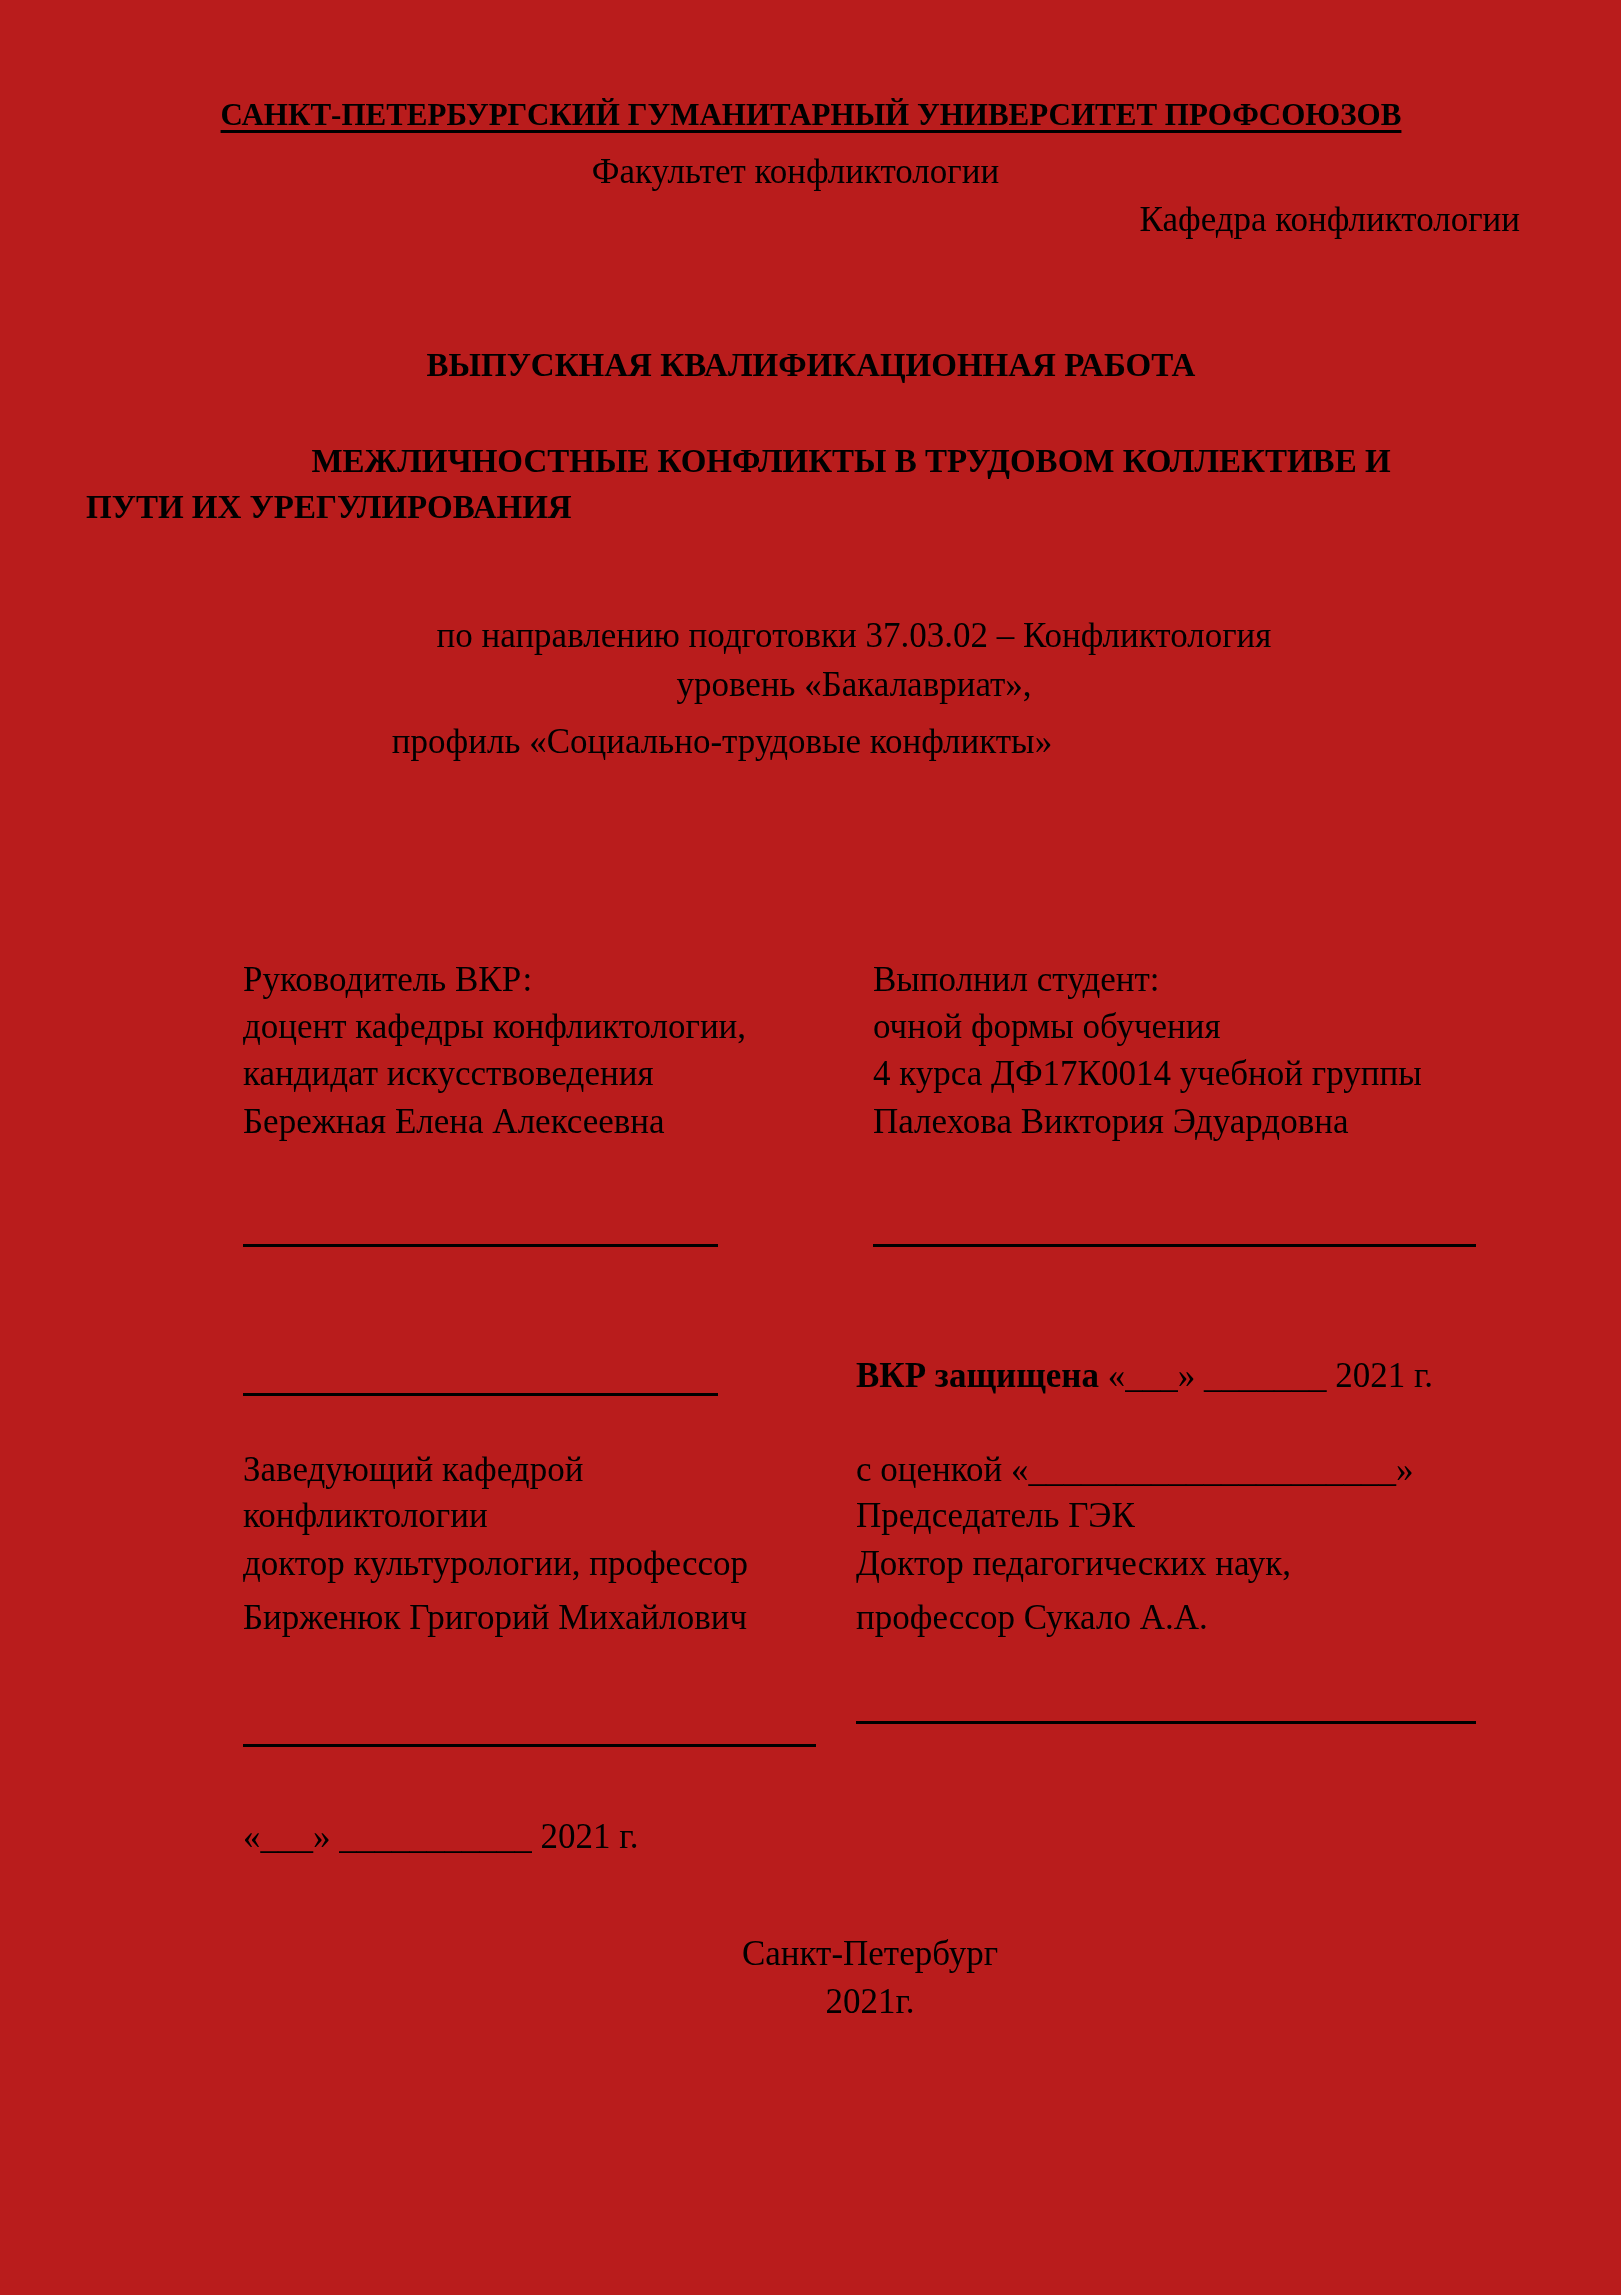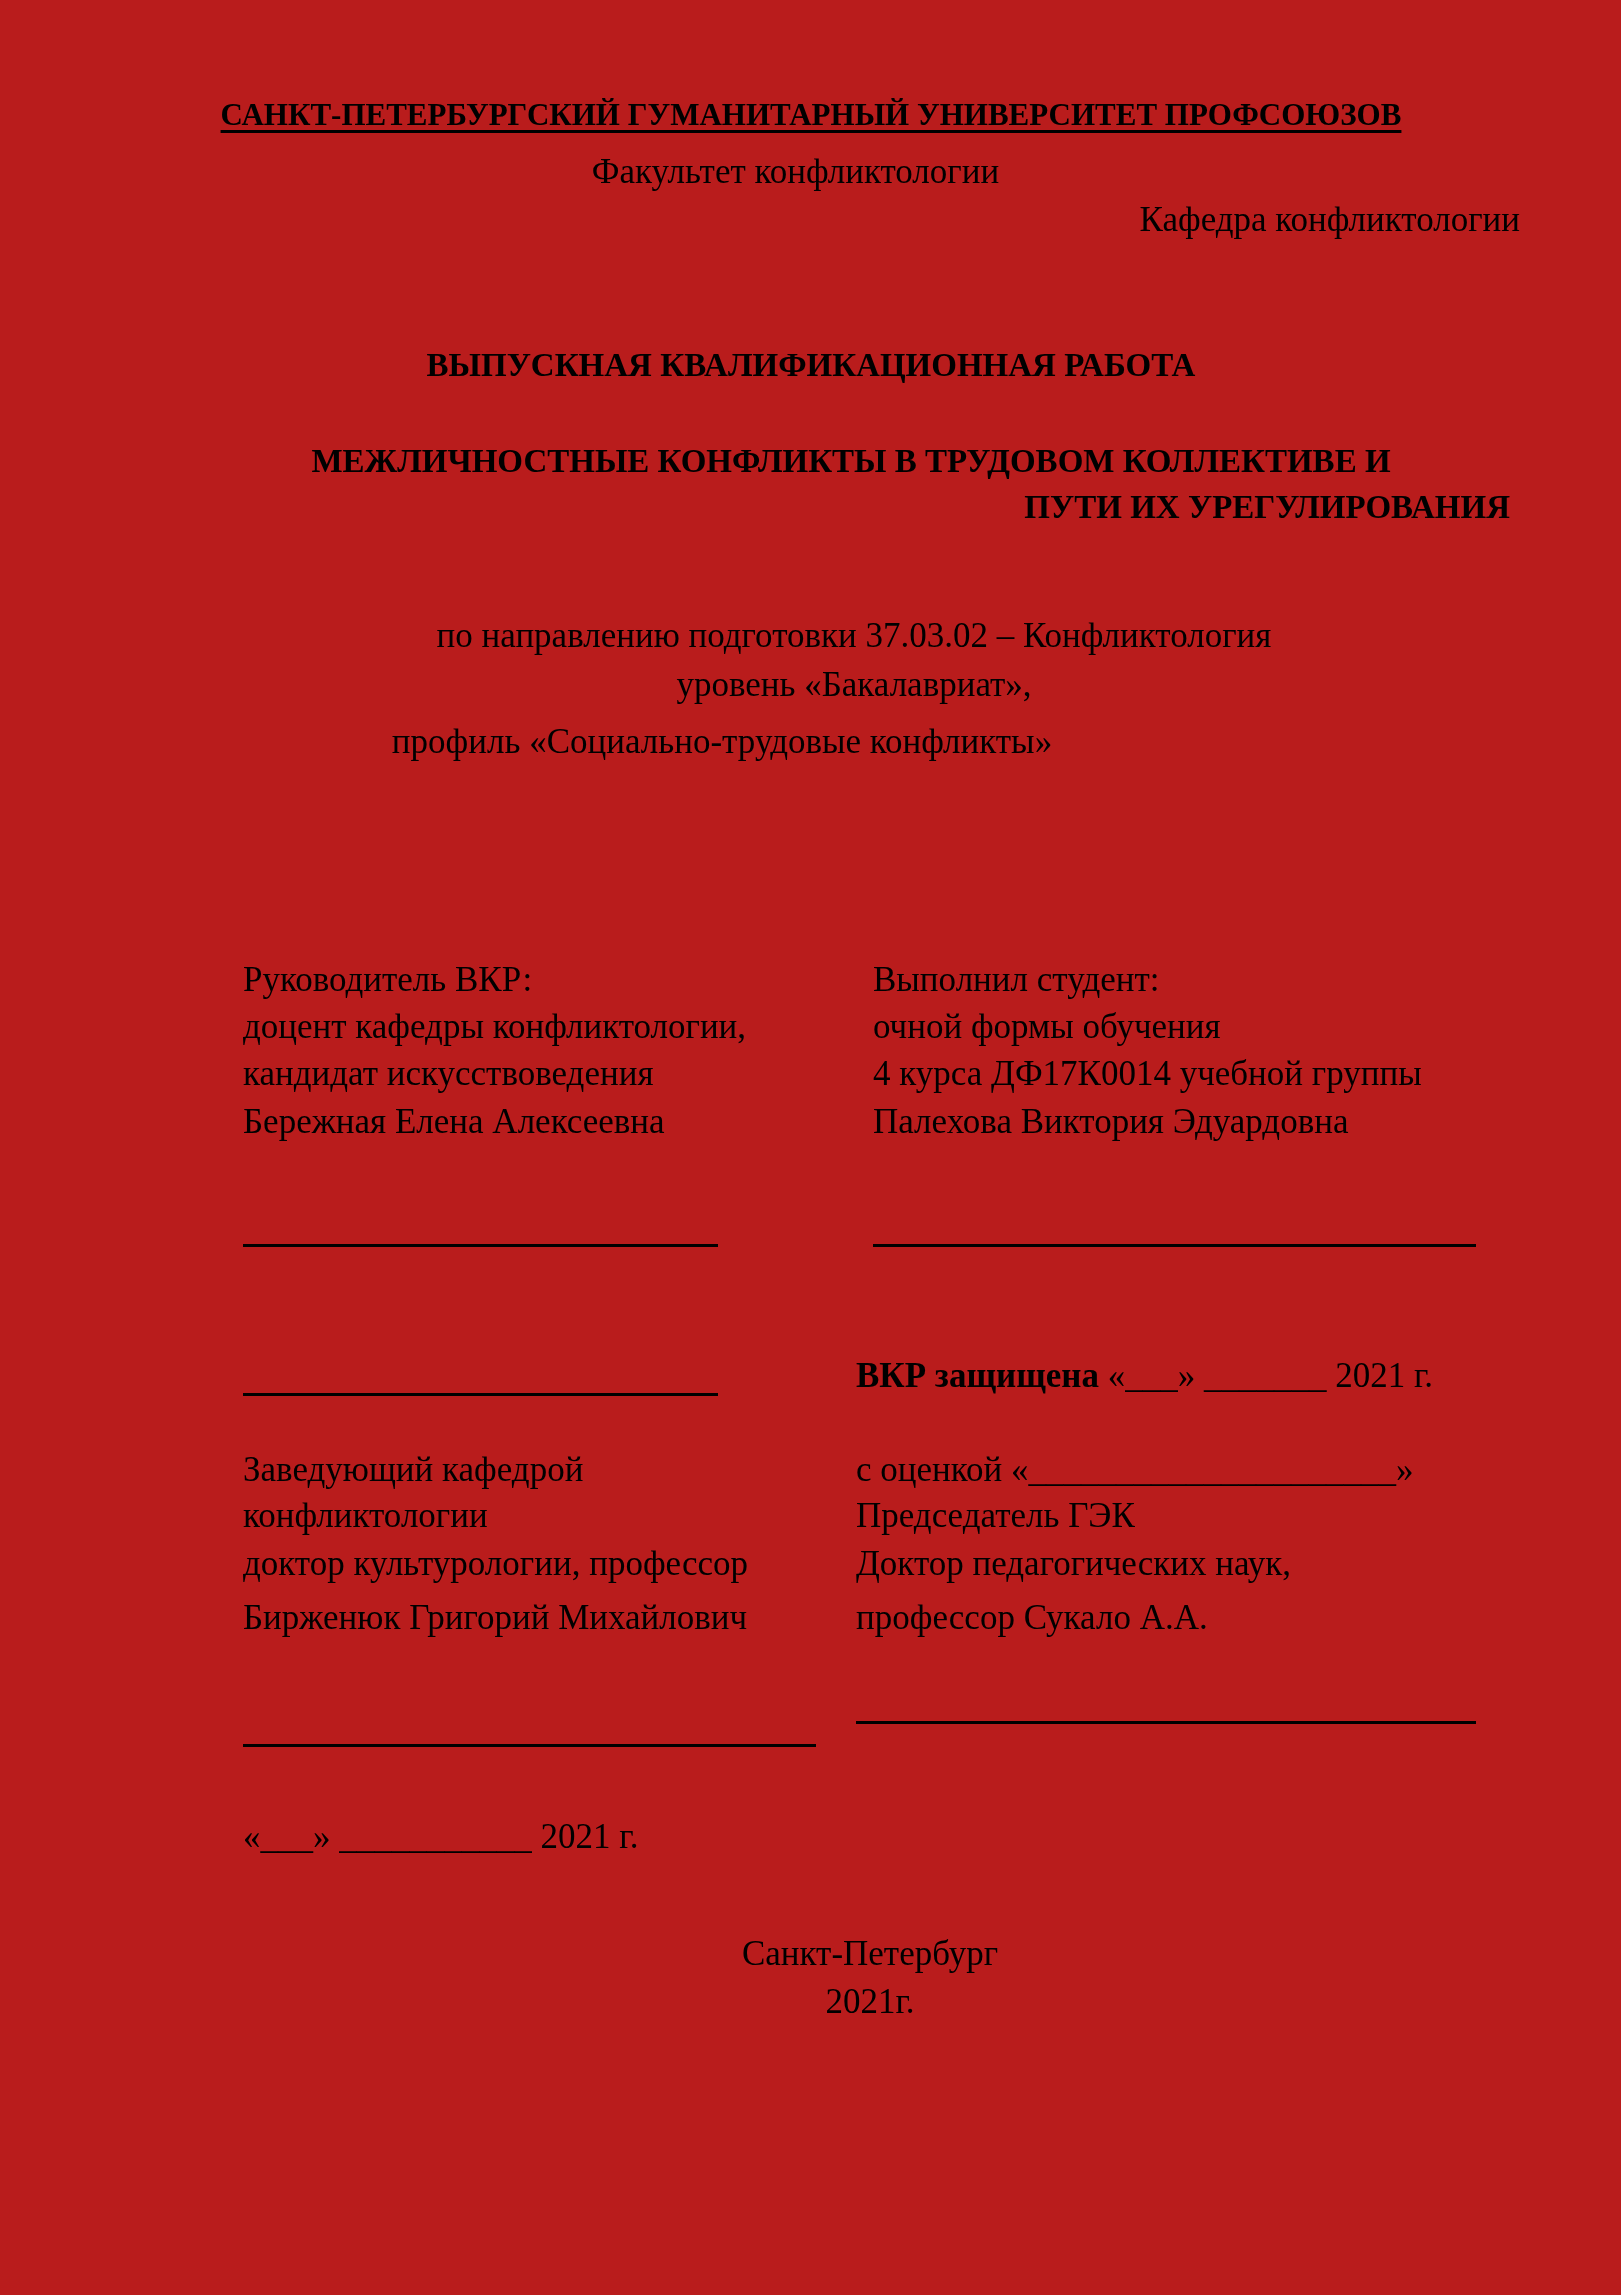--- a/index.html
+++ b/index.html
@@ -32,21 +32,21 @@
       text-decoration: underline;
       text-decoration-thickness: 3.1px;
       text-underline-offset: 4.7px;
       line-height: 44px;
     }
     #faculty { left: 0; width: 1622px; top: 148px; text-align: center; padding-right: 31px; box-sizing: border-box; }
     #department { right: 102px; top: 196px; }
 
     #work-type { left: 0; width: 1622px; top: 342px; text-align: center; font-size: 33px; font-weight: bold; }
     #work-title-1 { left: 0; width: 1622px; top: 438px; text-align: center; font-size: 33px; font-weight: bold; padding-left: 80px; box-sizing: border-box;}
-    #work-title-2 { left: 0; width: 1510px; top: 484px; text-align: right; font-size: 33px; font-weight: bold; padding-left: 86px; box-sizing: border-box;}
+    #work-title-2 { left: 0; width: 1510px; top: 484px; text-align: left; font-size: 33px; font-weight: bold; padding-left: 86px; box-sizing: border-box;}
 
     #direction { left: 0; width: 1622px; top: 612px; text-align: center; padding-left: 86px; box-sizing: border-box;}
     #level { left: 0; width: 1622px; top: 661px; text-align: center; padding-left: 86px; box-sizing: border-box;}
     #profile { left: 0; width: 1358px; top: 718px; text-align: center; padding-left: 86px; box-sizing: border-box;}
 
     .col-left  { left: 243px; }
     .col-right { left: 873px; }
     .col-right2 { left: 856px; }
 
     .sigline {

